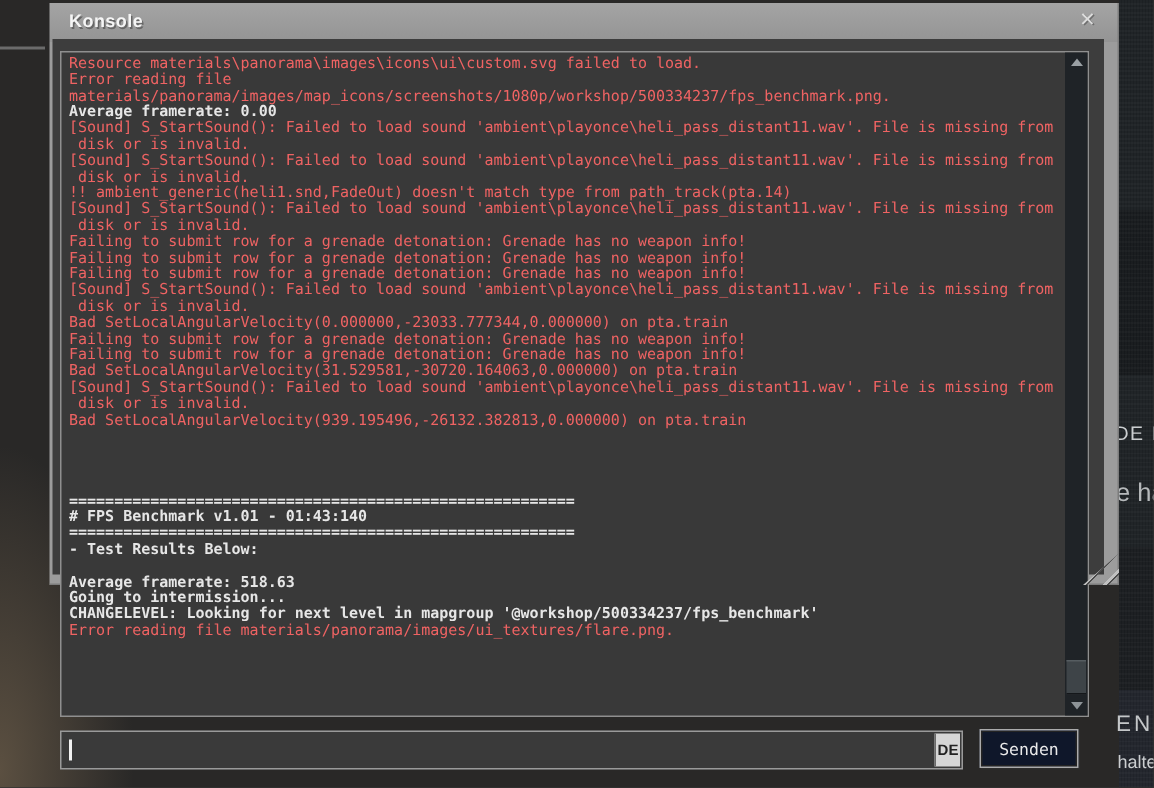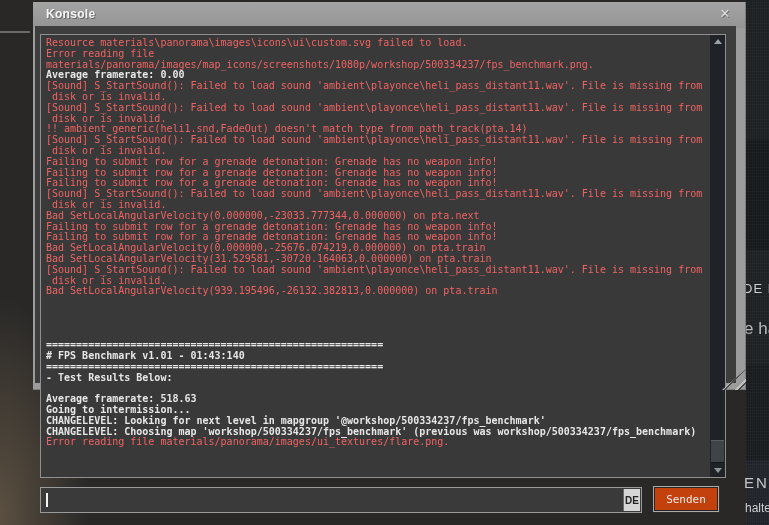--- a/index.html
+++ b/index.html
@@ -86,21 +86,21 @@
     animation:blink 1.1s steps(1) infinite; pointer-events:none; }
   @keyframes blink { 50% { opacity:0; } }
   .lang-badge {
     position:absolute; top:1px; right:1px; bottom:1px; width:17px;
     background:#d6d6d6; color:#222; border-left:1px solid #6a6a6a;
     font:bold 10px "Liberation Sans", sans-serif;
     display:flex; align-items:center; justify-content:center;
   }
   .send-btn {
     position:absolute; left:618px; top:460px; width:66px; height:26px;
-    background:#c2410c; border:1px solid #ababab;
+    background:#0f172a; border:1px solid #ababab;
     box-shadow: inset 0 0 0 1px #242424, 1px 1px 0 #2d2d2d;
     color:#eaeaea; font:11px "DejaVu Sans Mono", monospace;
     display:flex; align-items:center; justify-content:center; cursor:default;text-align:right;
   }
   .resize-grip {
     position:absolute; right:0; bottom:0; width:24px; height:21px;
     background:repeating-linear-gradient(135deg, transparent 0 4px, #c0c0c0 4px 6px, #4c4c4c 6px 7px, transparent 7px 10px);
     clip-path:polygon(100% 0, 100% 100%, 0 100%);
   }
 </style>
@@ -135,41 +135,39 @@
           <div class="cline red">[Sound] S_StartSound(): Failed to load sound 'ambient\playonce\heli_pass_distant11.wav'. File is missing from</div>
           <div class="cline red"> disk or is invalid.</div>
           <div class="cline red">!! ambient_generic(heli1.snd,FadeOut) doesn't match type from path_track(pta.14)</div>
           <div class="cline red">[Sound] S_StartSound(): Failed to load sound 'ambient\playonce\heli_pass_distant11.wav'. File is missing from</div>
           <div class="cline red"> disk or is invalid.</div>
           <div class="cline red">Failing to submit row for a grenade detonation: Grenade has no weapon info!</div>
           <div class="cline red">Failing to submit row for a grenade detonation: Grenade has no weapon info!</div>
           <div class="cline red">Failing to submit row for a grenade detonation: Grenade has no weapon info!</div>
           <div class="cline red">[Sound] S_StartSound(): Failed to load sound 'ambient\playonce\heli_pass_distant11.wav'. File is missing from</div>
           <div class="cline red"> disk or is invalid.</div>
-          <div class="cline red">Bad SetLocalAngularVelocity(0.000000,-23033.777344,0.000000) on pta.next</div>
+          <div class="cline red">Bad SetLocalAngularVelocity(0.000000,-23033.777344,0.000000) on pta.train</div>
           <div class="cline red">Failing to submit row for a grenade detonation: Grenade has no weapon info!</div>
           <div class="cline red">Failing to submit row for a grenade detonation: Grenade has no weapon info!</div>
-          <div class="cline red">Bad SetLocalAngularVelocity(0.000000,-25676.074219,0.000000) on pta.train</div>
           <div class="cline red">Bad SetLocalAngularVelocity(31.529581,-30720.164063,0.000000) on pta.train</div>
           <div class="cline red">[Sound] S_StartSound(): Failed to load sound 'ambient\playonce\heli_pass_distant11.wav'. File is missing from</div>
           <div class="cline red"> disk or is invalid.</div>
           <div class="cline red">Bad SetLocalAngularVelocity(939.195496,-26132.382813,0.000000) on pta.train</div>
           <div class="cline white"></div>
           <div class="cline white"></div>
           <div class="cline white"></div>
           <div class="cline white"></div>
           <div class="cline white">========================================================</div>
           <div class="cline white"># FPS Benchmark v1.01 - 01:43:140</div>
           <div class="cline white">========================================================</div>
           <div class="cline white">- Test Results Below:</div>
           <div class="cline white"></div>
           <div class="cline white">Average framerate: 518.63</div>
           <div class="cline white">Going to intermission...</div>
           <div class="cline white">CHANGELEVEL: Looking for next level in mapgroup '@workshop/500334237/fps_benchmark'</div>
-          <div class="cline white">CHANGELEVEL: Choosing map 'workshop/500334237/fps_benchmark' (previous was workshop/500334237/fps_benchmark)</div>
           <div class="cline red">Error reading file materials/panorama/images/ui_textures/flare.png.</div>
         </div>
       <div class="scrollbar">
         <div class="sb-btn sb-up">
           <div class="tri-up"></div>
         </div>
         <div class="sb-thumb"></div>
         <div class="sb-btn sb-down">
           <div class="tri-down"></div>
         </div>

